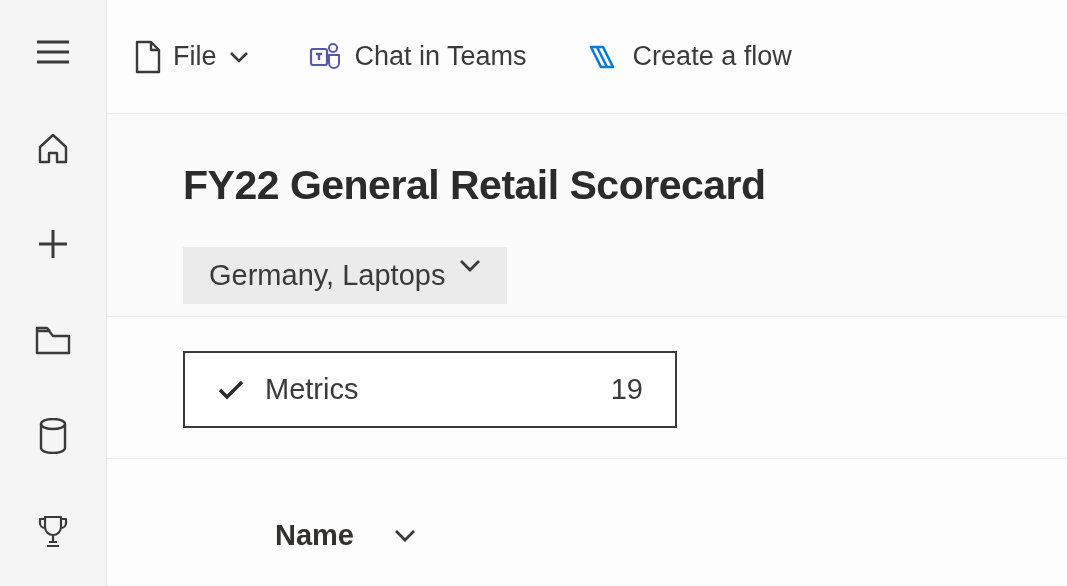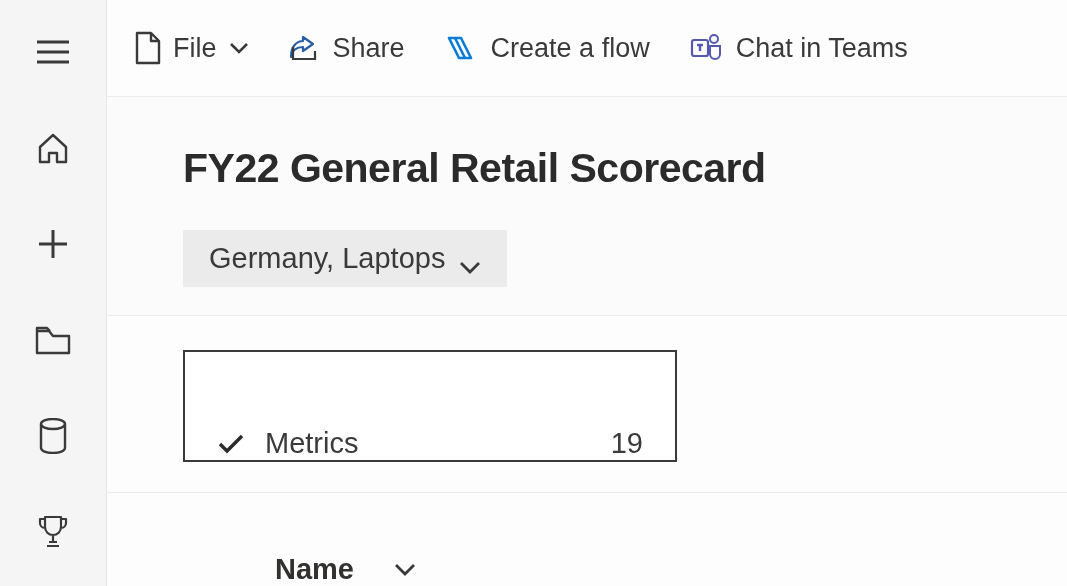--- a/index.html
+++ b/index.html
@@ -34,66 +34,65 @@
       display: flex;
       flex-direction: column;
       background: #fdfdfd;
       border-left: 1px solid #e6e6e6;
     }
     .toolbar {
       height: 114px;
       display: flex;
       align-items: center;
       padding-left: 28px;
-      gap: 40px;
+      gap: 60px;
       background: #fdfdfd;
       border-bottom: 1px solid #ececec;
     }
     .toolbar-item {
       display: flex;
       align-items: center;
       gap: 12px;
       font-size: 27px;
       color: #3a3a3a;
       cursor: pointer;
     }
     .header-section {
-      padding: 48px 0 0 76px;
+      padding: 48px 0 12px 76px;
       background: #fbfbfb;
       border-bottom: 1px solid #ececec;
     }
     .page-title {
       font-size: 41px;
       font-weight: 700;
       color: #2b2b2b;
       letter-spacing: -0.5px;
     }
     .filter-chip {
       display: inline-flex;
-      align-items: flex-end;
+      align-items: flex-start;
       gap: 14px;
       margin-top: 38px;
-      margin-bottom: 28px;
       background: #ebebeb;
       padding: 12px 26px;
       font-size: 29px;
       color: #3a3a3a;
       cursor: pointer;
     }
     .cards-row {
       display: flex;
       gap: 32px;
       padding: 34px 0 0 76px;
     }
     .card {
       background: #fff;
       border: 1px solid #e3e3e3;
-      height: 112px;
-      display: flex;
-      align-items: flex-end;
+      height: 77px;
+      display: flex;
+      align-items: center;
       padding: 0 32px;
       font-size: 29px;
       color: #3a3a3a;
     }
     .card.metrics {
       border: 2px solid #3a3a3a;
       width: 494px;
       justify-content: space-between;
     }
     .card.metrics .left {
@@ -166,42 +165,35 @@
 <div class="main-area">
   <div class="toolbar">
     <div class="toolbar-item">
       <svg width="26" height="34" viewBox="0 0 26 34">
           <path d="M2 2 h14 l8 8 v22 H2 Z M16 2 v8 h8" stroke="#3a3a3a" stroke-width="2.4" fill="none" stroke-linejoin="round"></path>
         </svg>
       <span>File</span>
       <svg width="20" height="12" viewBox="0 0 20 12">
           <path d="M2 2 l8 8 l8 -8" stroke="#3a3a3a" stroke-width="2.6" fill="none"></path>
         </svg>
-    </div>
-    <div class="toolbar-item">
-      <svg width="32" height="30" viewBox="0 0 32 30">
-          <path d="M14 4 l10 7 l-10 7 v-4 c-7 0 -11 4 -12 10 c0 -10 5 -16 12 -16 Z" stroke="#275ea6" stroke-width="2.2" fill="none" stroke-linejoin="round"></path>
-          <path d="M4 14 v12 h22 v-8" stroke="#3a3a3a" stroke-width="2.2" fill="none"></path>
-        </svg>
-      <span>Share</span>
-    </div>
-    <div class="toolbar-item">
-      <svg width="34" height="28" viewBox="0 0 34 28">
-          <path d="M4 4 h12 l10 20 h-12 Z M10 4 l10 20" stroke="#0a7cd6" stroke-width="2.6" fill="none" stroke-linejoin="round"></path>
-        </svg>
-      <span>Create a flow</span>
     </div>
     <div class="toolbar-item">
       <svg width="34" height="32" viewBox="0 0 34 32">
           <rect x="2" y="8" width="16" height="16" rx="2" stroke="#5558af" stroke-width="2.2" fill="none"></rect>
           <path d="M7 13 h6 M10 13 v6" stroke="#5558af" stroke-width="2.4"></path>
           <circle cx="24" cy="7" r="4" stroke="#5558af" stroke-width="2" fill="none"></circle>
           <path d="M20 14 h10 v8 a5 5 0 0 1 -10 0 Z" stroke="#5558af" stroke-width="2" fill="none"></path>
         </svg>
       <span>Chat in Teams</span>
+    </div>
+    <div class="toolbar-item">
+      <svg width="34" height="28" viewBox="0 0 34 28">
+          <path d="M4 4 h12 l10 20 h-12 Z M10 4 l10 20" stroke="#0a7cd6" stroke-width="2.6" fill="none" stroke-linejoin="round"></path>
+        </svg>
+      <span>Create a flow</span>
     </div>
   </div>
 
   <div class="header-section">
     <div class="page-title">FY22 General Retail Scorecard</div>
     <div class="filter-chip">
       <span>Germany, Laptops</span>
       <svg width="22" height="14" viewBox="0 0 22 14">
           <path d="M2 2 l9 9 l9 -9" stroke="#3a3a3a" stroke-width="2.8" fill="none"></path>
         </svg>

